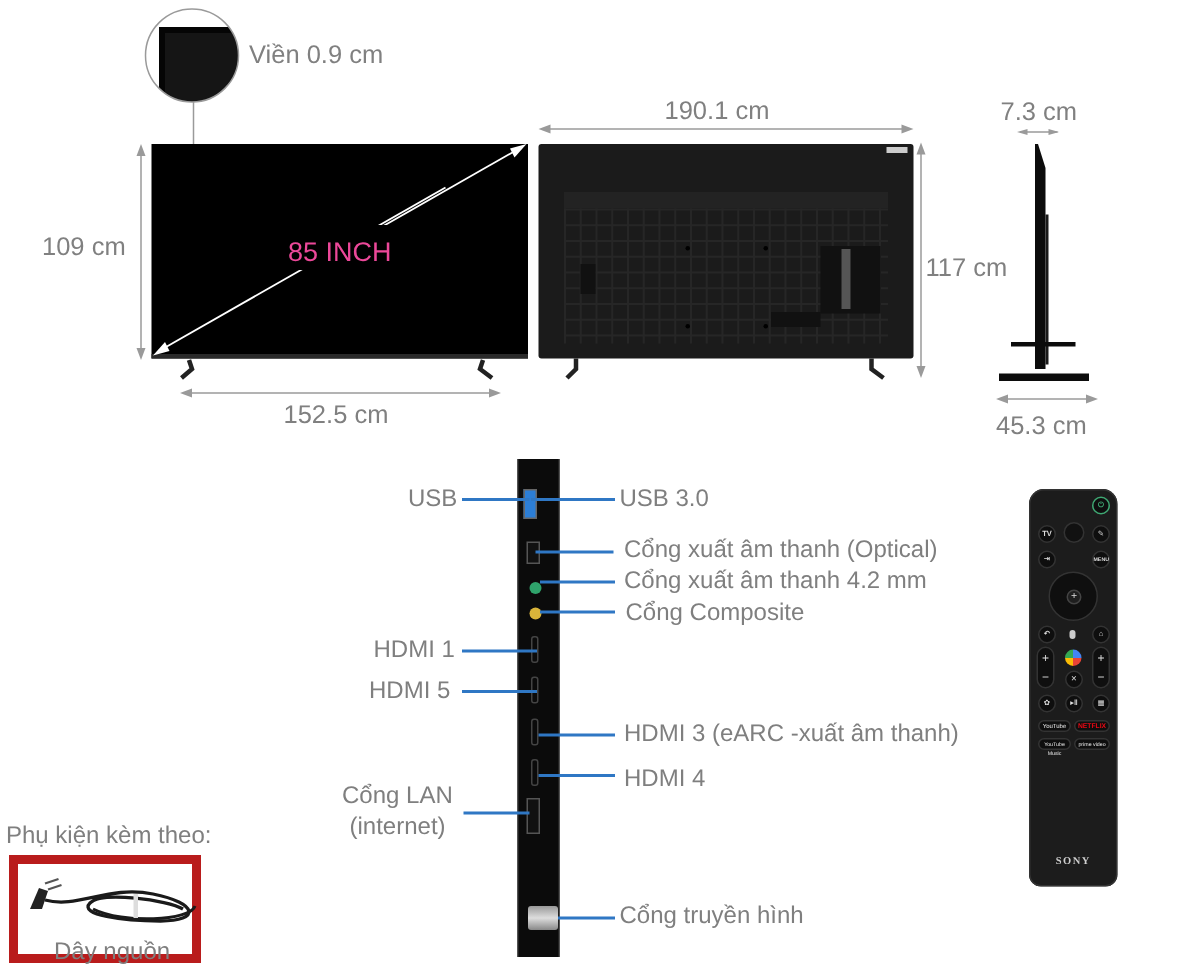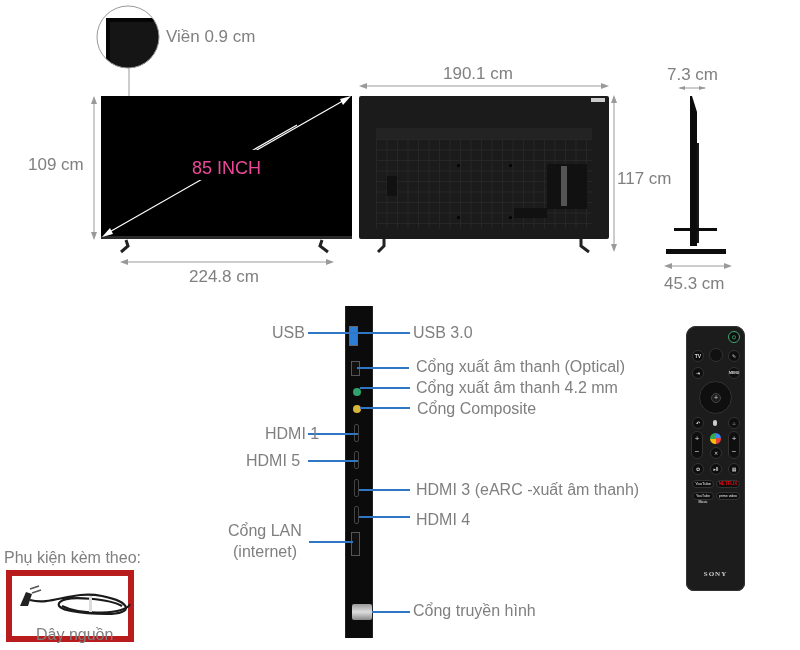--- a/index.html
+++ b/index.html
@@ -55,21 +55,21 @@
 
     <line x1="122" y1="262" x2="332" y2="262" stroke="#9a9a9a" stroke-width="1"></line>
     <polygon points="120,262 128,259 128,265" fill="#9a9a9a"></polygon>
     <polygon points="334,262 326,259 326,265" fill="#9a9a9a"></polygon>
 
     <path d="M126 240 L128 246 L121 252" stroke="#222" stroke-width="3" fill="none"></path>
     <path d="M322 240 L320 246 L328 252" stroke="#222" stroke-width="3" fill="none"></path>
   </svg>
   <div class="dimtxt" style="left:192px;top:158px;color:#ec4899;font-size:18px;">85 INCH</div>
   <div class="dimtxt" style="left:28px;top:155px;">109 cm</div>
-  <div class="dimtxt" style="left:189px;top:267px;">224.8 cm</div>
+  <div class="dimtxt" style="left:189px;top:267px;">152.5 cm</div>
 </div>
 
 <div class="abs">
   <div class="abs tv-back">
     <div class="abs" style="left:17px;top:32px;width:216px;height:11px;background:#232323;"></div>
     <div class="abs" style="left:17px;top:43px;width:216px;height:90px;background-image:linear-gradient(#262626 1px,transparent 1px),linear-gradient(90deg,#262626 1px,transparent 1px);background-size:10.5px 10.5px;"></div>
     <div class="abs" style="left:188px;top:68px;width:40px;height:45px;background:#111;"></div>
     <div class="abs" style="left:202px;top:70px;width:6px;height:40px;background:#555;"></div>
     <div class="abs" style="left:28px;top:80px;width:10px;height:20px;background:#111;"></div>
     <div class="abs" style="left:155px;top:112px;width:33px;height:10px;background:#111;"></div>
@@ -129,21 +129,21 @@
 <div class="line" style="left:360px;top:387px;width:50px;"></div>
 <div class="line" style="left:360px;top:407px;width:50px;"></div>
 <div class="line" style="left:308px;top:433px;width:50px;"></div>
 <div class="line" style="left:308px;top:460px;width:50px;"></div>
 <div class="line" style="left:359px;top:489px;width:51px;"></div>
 <div class="line" style="left:359px;top:516px;width:51px;"></div>
 <div class="line" style="left:309px;top:541px;width:44px;"></div>
 <div class="line" style="left:372px;top:611px;width:38px;"></div>
 
 <div class="lbl right" style="left:272px;top:324px;">USB</div>
-<div class="lbl right" style="left:249px;top:425px;margin-left:16px;">HDMI 1</div>
+<div class="lbl right" style="left:249px;top:425px;">HDMI 1</div>
 <div class="lbl right" style="left:246px;top:452px;">HDMI 5</div>
 <div class="lbl right" style="left:228px;top:522px;">Cổng LAN</div>
 <div class="lbl right" style="left:233px;top:543px;">(internet)</div>
 
 <div class="lbl" style="left:413px;top:324px;">USB 3.0</div>
 <div class="lbl" style="left:416px;top:358px;">Cổng xuất âm thanh (Optical)</div>
 <div class="lbl" style="left:416px;top:379px;">Cổng xuất âm thanh 4.2 mm</div>
 <div class="lbl" style="left:417px;top:400px;">Cổng Composite</div>
 <div class="lbl" style="left:416px;top:481px;">HDMI 3 (eARC -xuất âm thanh)</div>
 <div class="lbl" style="left:416px;top:511px;">HDMI 4</div>

